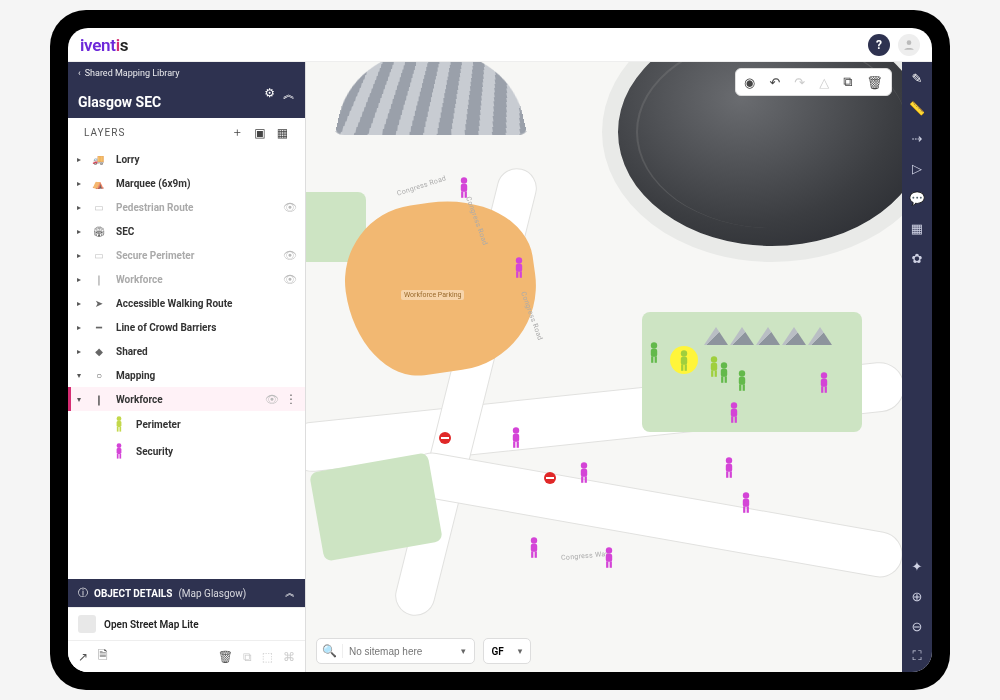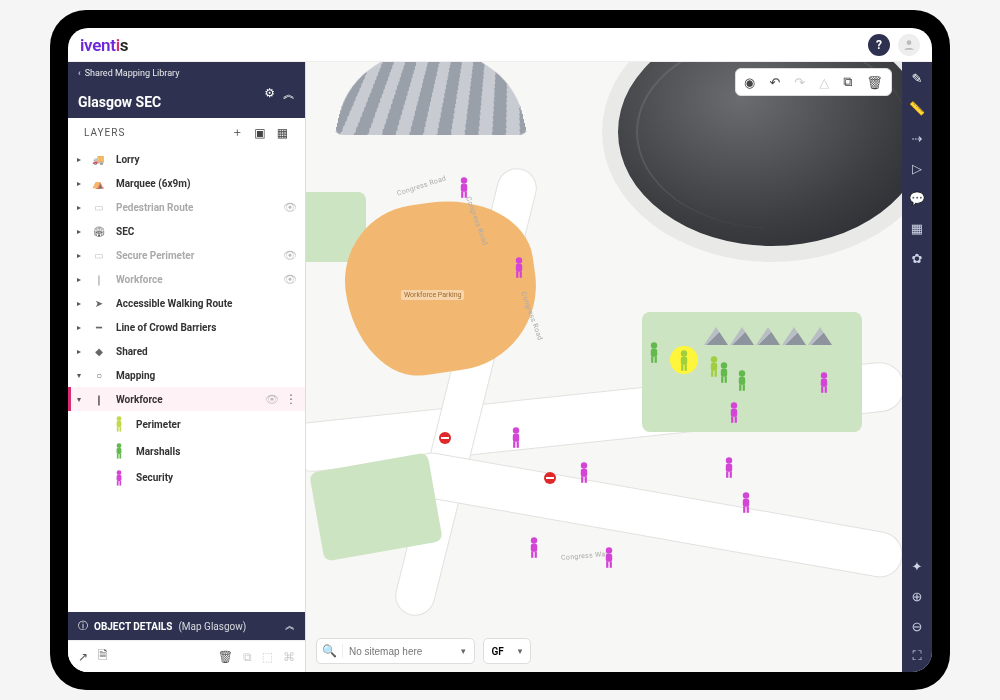--- a/index.html
+++ b/index.html
@@ -245,51 +245,44 @@
                 <svg width="12" height="16.799999999999997" viewBox="0 0 10 14">
     <circle cx="5" cy="2.2" r="2" fill="#c3d84a"></circle>
     <rect x="3" y="4.2" width="4" height="5" rx="1.2" fill="#c3d84a"></rect>
     <rect x="3.2" y="9" width="1.4" height="4" fill="#c3d84a"></rect>
     <rect x="5.4" y="9" width="1.4" height="4" fill="#c3d84a"></rect>
   </svg>
               </span>
                    <span class="layer-name">Perimeter</span>
             </div>
             <div class="layer-row layer-child">
-              <span class="licon" style="color:#63b94b">
-                <svg width="12" height="16.799999999999997" viewBox="0 0 10 14">
-    <circle cx="5" cy="2.2" r="2" fill="#63b94b"></circle>
-    <rect x="3" y="4.2" width="4" height="5" rx="1.2" fill="#63b94b"></rect>
-    <rect x="3.2" y="9" width="1.4" height="4" fill="#63b94b"></rect>
-    <rect x="5.4" y="9" width="1.4" height="4" fill="#63b94b"></rect>
-  </svg>
-              </span>
-                   <span class="layer-name">Marshalls</span>
-            </div>
-            <div class="layer-row layer-child">
               <span class="licon" style="color:#d444d7">
                 <svg width="12" height="16.799999999999997" viewBox="0 0 10 14">
     <circle cx="5" cy="2.2" r="2" fill="#d444d7"></circle>
     <rect x="3" y="4.2" width="4" height="5" rx="1.2" fill="#d444d7"></rect>
     <rect x="3.2" y="9" width="1.4" height="4" fill="#d444d7"></rect>
     <rect x="5.4" y="9" width="1.4" height="4" fill="#d444d7"></rect>
   </svg>
               </span>
                    <span class="layer-name">Security</span>
             </div>
           </div>
 
       <div class="obj-details">
         <span>ⓘ</span>
         <b>OBJECT DETAILS</b>
         <span style="opacity:.8">(Map Glasgow)</span>
         <span class="sp"></span>
         <span>︽</span>
       </div>
 
+      <div class="basemap">
+        <div class="thumb"></div>
+        <span>Open Street Map Lite</span>
+      </div>
 
       <div class="footer-tools">
         <span class="ic">↗</span>
         <span class="ic">🗎</span>
         <span class="sp"></span>
         <span class="ic">🗑</span>
         <span class="ic muted">⧉</span>
         <span class="ic muted">⬚</span>
         <span class="ic muted">⌘</span>
       </div>

